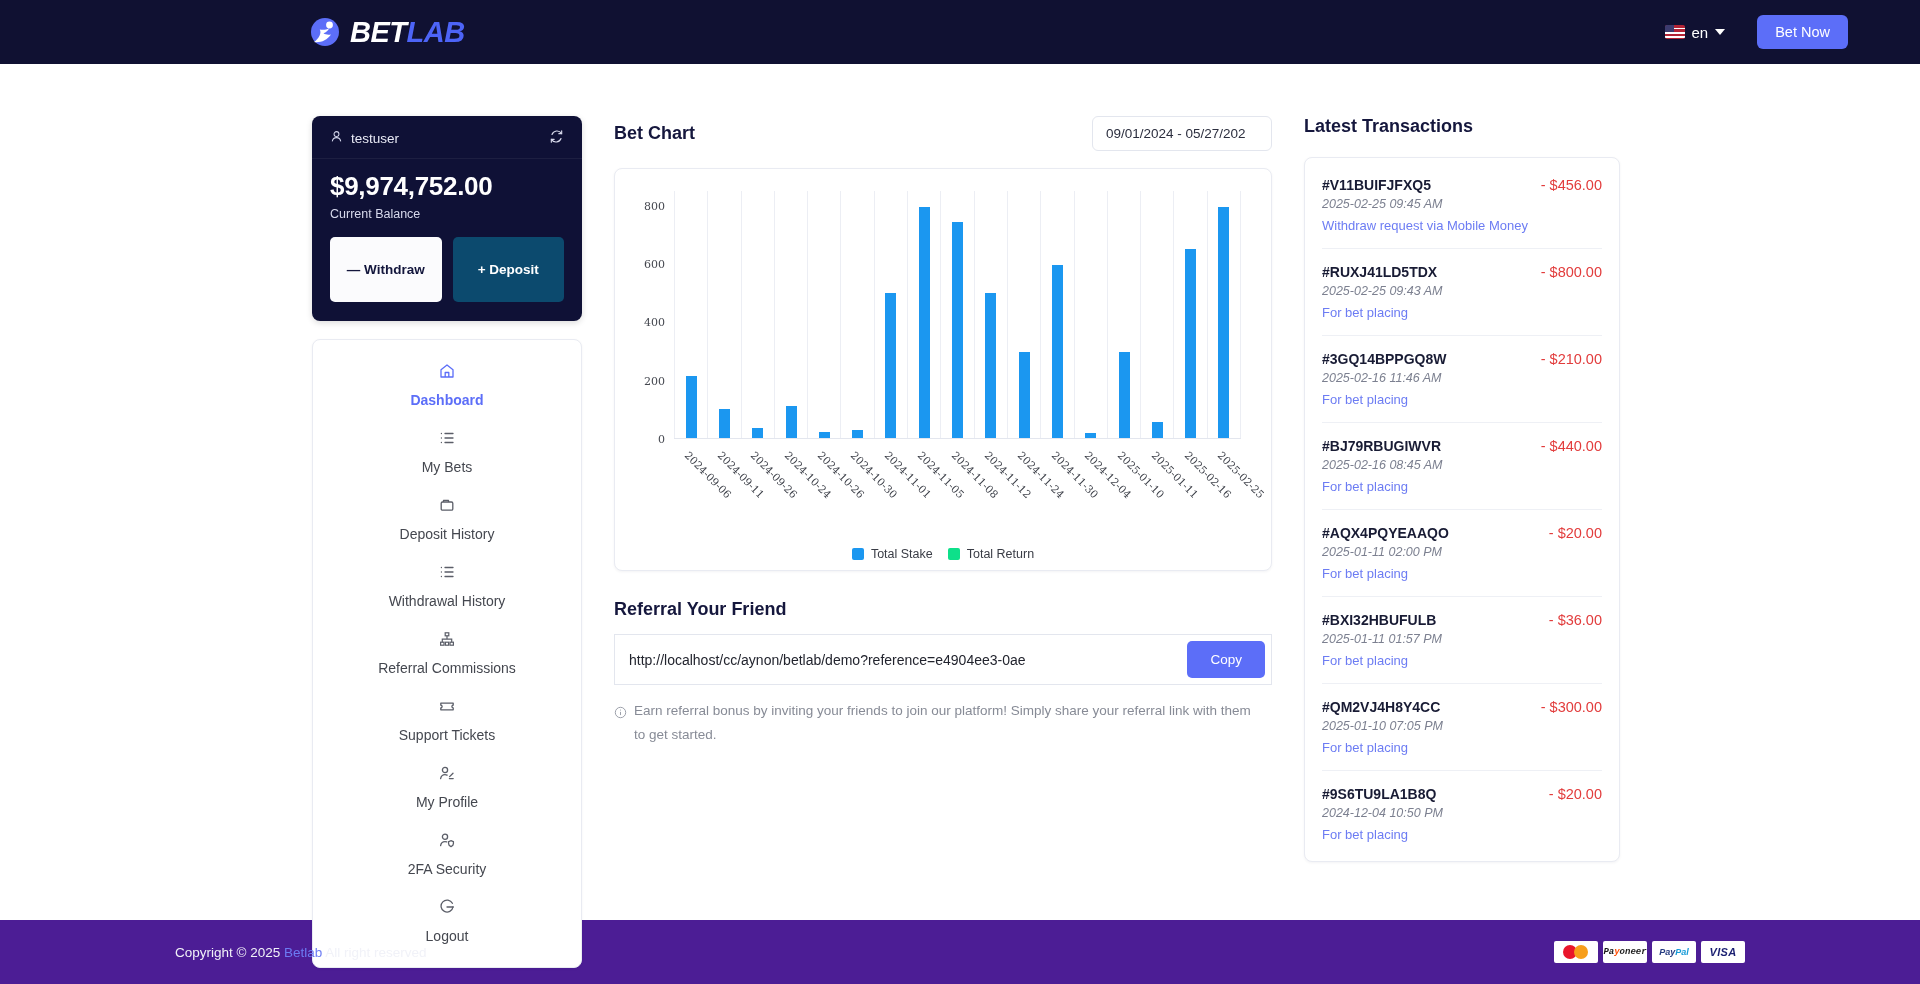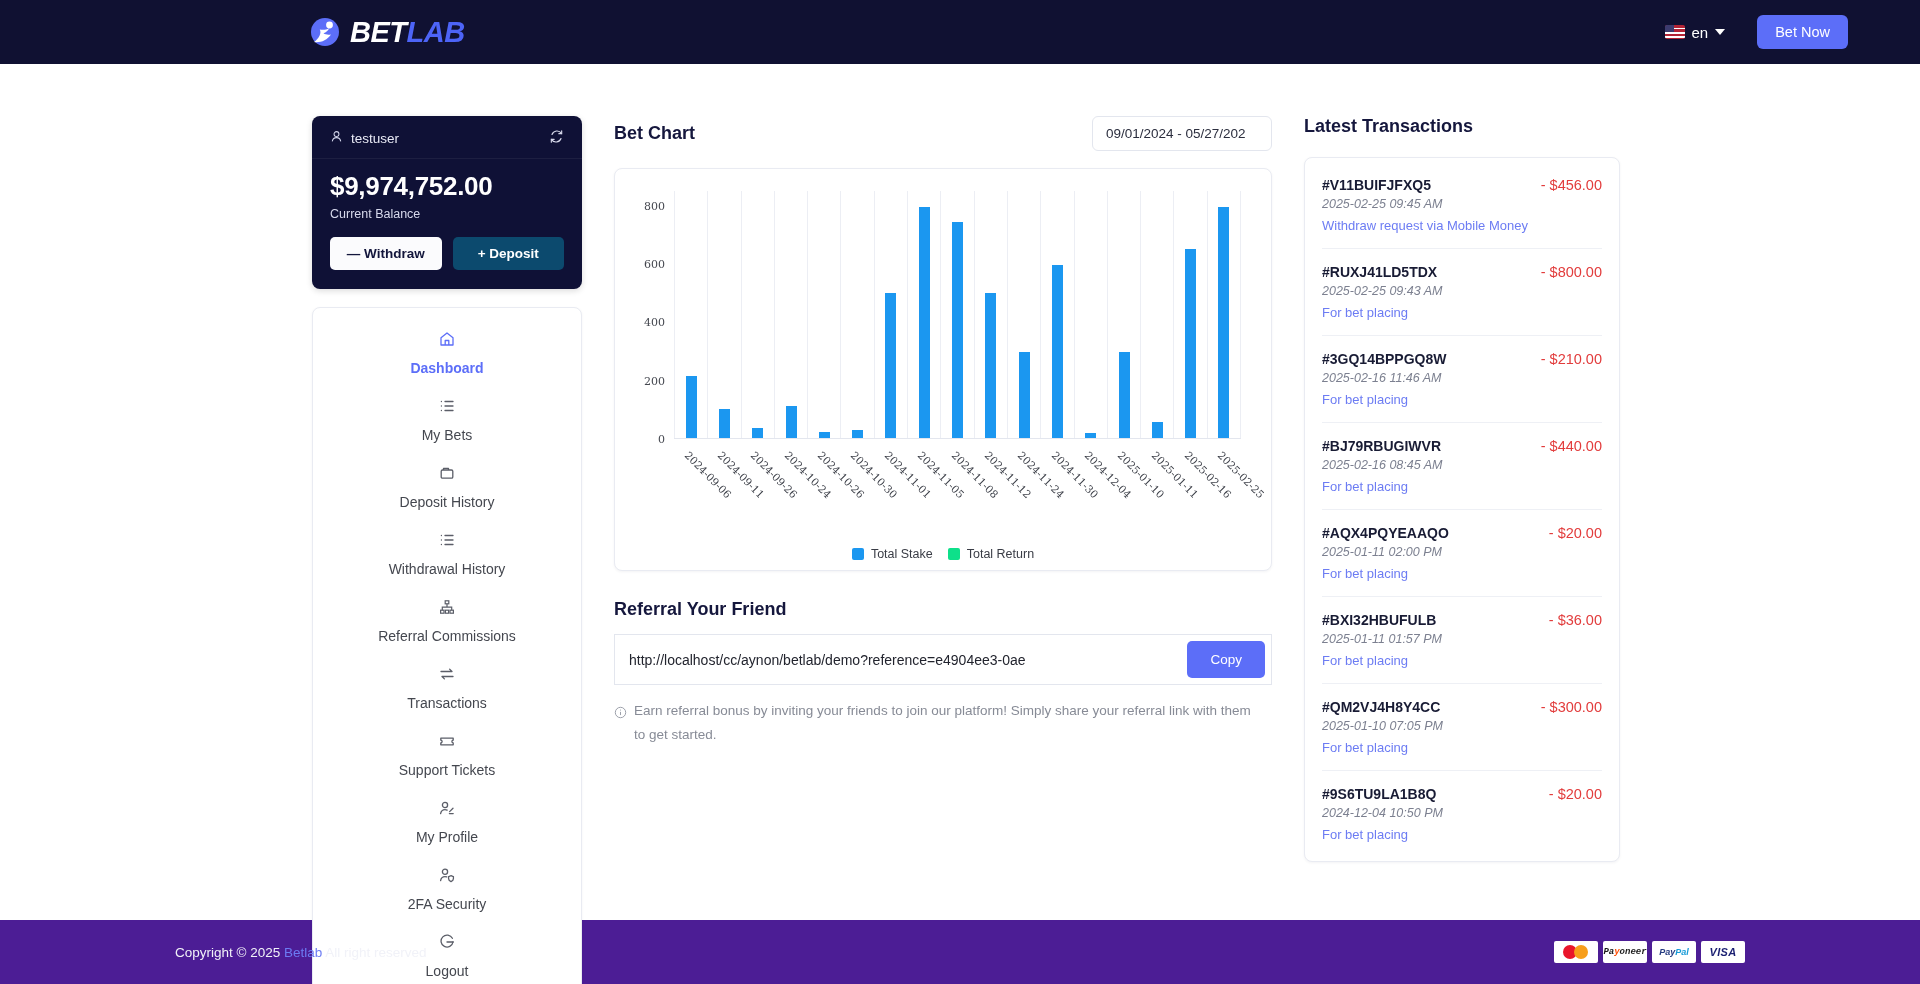--- a/index.html
+++ b/index.html
@@ -133,21 +133,21 @@
   .balance-label {
     color: #d7d9ec;
     font-size: 12.5px;
     margin-top: 5px;
   }
   .card-btn-row { display: flex; gap: 11px; margin-top: 16px; }
   .btn-withdraw, .btn-deposit {
     flex: 1;
     border: none;
     border-radius: 5px;
-    padding: 9px 4px;
+    padding: 25px 4px;
     font-size: 13.5px;
     font-weight: 600;
     cursor: pointer;
     font-family: inherit;
     white-space: nowrap;
   }
   .btn-withdraw { background: #fbfbfd; color: #13163c; }
   .btn-deposit { background: #0c4a6e; color: #ffffff; }
 
   .nav-card {
@@ -511,29 +511,20 @@
                 <rect x="6.2" y="1.8" width="3.6" height="3"></rect>
                 <rect x="1.6" y="11.2" width="3.4" height="3"></rect>
                 <rect x="6.4" y="11.2" width="3.2" height="3"></rect>
                 <rect x="11" y="11.2" width="3.4" height="3"></rect>
                 <path d="M8 4.8v3.4M3.3 11.2V8.2h9.4v3"></path>
               </svg>
         </span>
         <span>Referral Commissions</span>
       </a>
 
-      <a class="nav-item">
-        <span class="nav-ico">
-          <svg viewBox="0 0 16 16" fill="none" stroke="#5b5e68" stroke-width="1.3" stroke-linecap="round" stroke-linejoin="round">
-                <path d="M2 5.5h11l-2.4-2.4"></path>
-                <path d="M14 10.5H3l2.4 2.4"></path>
-              </svg>
-        </span>
-        <span>Transactions</span>
-      </a>
 
       <a class="nav-item">
         <span class="nav-ico">
           <svg viewBox="0 0 16 16" fill="none" stroke="#5b5e68" stroke-width="1.3" stroke-linejoin="round">
                 <path d="M1.8 5.2h12.4v2a1.3 1.3 0 0 0 0 2.6v2H1.8v-2a1.3 1.3 0 0 0 0-2.6z"></path>
               </svg>
         </span>
         <span>Support Tickets</span>
       </a>
 

